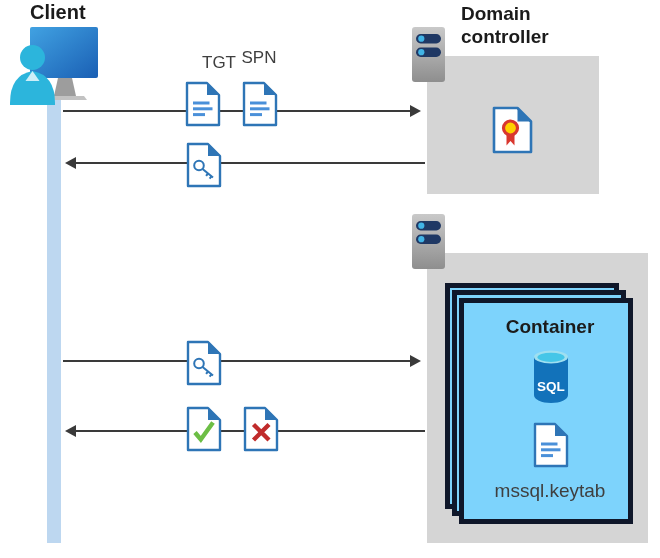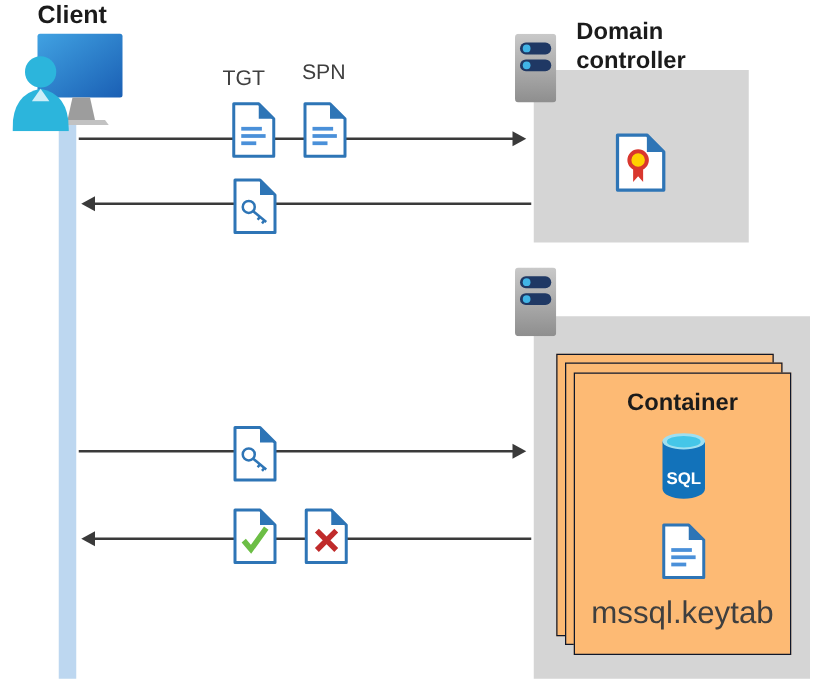--- a/index.html
+++ b/index.html
@@ -29,21 +29,21 @@
     border-left:11px solid var(--color-arrow,#3a3a3a);
   }
   .arrow-head-left{
     width:0;height:0;z-index:2;
     border-top:6px solid transparent;border-bottom:6px solid transparent;
     border-right:11px solid var(--color-arrow,#3a3a3a);
   }
   .icon{z-index:3;}
   .doc{z-index:4;}
   .card{
-    background:#fdba74;border:1px solid #0f172a;z-index:2;box-sizing:border-box;
+    background:#7dd3fc;border:5px solid #0f172a;z-index:2;box-sizing:border-box;
   }
   .center-text{text-align:center;}
 </style>
 </head>
 <body>
 
 <div id="stage">
 
   <div class="abs panel" style="left:427px;top:56px;width:172px;height:138px;"></div>
   <div class="abs panel" style="left:427px;top:253px;width:221px;height:290px;"></div>
@@ -71,21 +71,21 @@
       </linearGradient>
     </defs>
     <rect x="20" y="6" width="68" height="51" rx="2" fill="url(#gmon)"></rect>
     <path d="M48 57 L62 57 L66 75 L44 75 Z" fill="#9d9d9d"></path>
     <path d="M36 75 L74 75 L77 79 L33 79 Z" fill="#c2c2c2"></path>
     <path d="M0 82 Q0 54 22.5 50 Q45 54 45 82 L45 84 L0 84 Z" style="fill:var(--color-person-cyan,#2CB5DC)"></path>
     <path d="M22.5 50 L29.5 60 L15.5 60 Z" fill="#cdeef8"></path>
     <circle cx="22.5" cy="36.5" r="12.5" style="fill:var(--color-person-cyan,#2CB5DC)"></circle>
   </svg>
 
-  <div class="abs heading" style="left:461px;top:2px;width:110px;margin-top:12px;">Domain controller</div>
+  <div class="abs heading" style="left:461px;top:2px;width:110px;">Domain controller</div>
   <svg class="abs icon" style="left:412px;top:27px;" width="33" height="55" viewBox="0 0 33 55">
     <defs>
       <linearGradient id="gsrv1" x1="0" y1="0" x2="0" y2="1">
         <stop offset="0" stop-color="#C9C9C9"></stop>
           <stop offset="1" stop-color="#8E8E8E"></stop>
       </linearGradient>
     </defs>
     <rect x="0" y="0" width="33" height="55" rx="3" fill="url(#gsrv1)"></rect>
     <rect x="4" y="7" width="25" height="9.5" rx="4.7" style="fill:var(--color-server-navy,#1F3864)"></rect>
     <circle cx="9.3" cy="11.7" r="3.1" style="fill:var(--color-server-dot-cyan,#41B4E6)"></circle>
@@ -125,24 +125,24 @@
     </svg>
     <svg class="abs" style="left:69px;top:119px;" width="36" height="46" viewBox="0 0 36 46">
       <path d="M2 2 H22 L34 14 V44 H2 Z" style="fill:#fff;stroke:var(--color-doc-border-blue,#2E75B6);stroke-width:2.4;stroke-linejoin:round"></path>
       <path d="M22 2 V14 H34 Z" style="fill:var(--color-doc-border-blue,#2E75B6)"></path>
       <g style="fill:var(--color-doc-line-blue,#4A90D9)">
         <rect x="8" y="20.5" width="16.5" height="3"></rect>
         <rect x="8" y="26.3" width="19.5" height="3"></rect>
         <rect x="8" y="32.1" width="12" height="3"></rect>
       </g>
     </svg>
-    <div class="abs caption center-text" style="left:0;top:177px;width:172px;font-size:25px;">mssql.keytab</div>
+    <div class="abs caption center-text" style="left:0;top:177px;width:172px;font-size:19px;">mssql.keytab</div>
   </div>
 
-  <div class="abs caption center-text" style="left:176px;top:53px;width:38px;font-size:17px;">TGT</div>
+  <div class="abs caption center-text" style="left:200px;top:53px;width:38px;font-size:17px;">TGT</div>
   <div class="abs caption center-text" style="left:240px;top:48px;width:38px;font-size:17px;">SPN</div>
 
   <svg class="abs doc" style="left:185px;top:81px;" width="36" height="46" viewBox="0 0 36 46">
     <path d="M2 2 H22 L34 14 V44 H2 Z" style="fill:#fff;stroke:var(--color-doc-border-blue,#2E75B6);stroke-width:2.4;stroke-linejoin:round"></path>
     <path d="M22 2 V14 H34 Z" style="fill:var(--color-doc-border-blue,#2E75B6)"></path>
     <g style="fill:var(--color-doc-line-blue,#4A90D9)">
       <rect x="8" y="20.5" width="16.5" height="3"></rect>
       <rect x="8" y="26.3" width="19.5" height="3"></rect>
       <rect x="8" y="32.1" width="12" height="3"></rect>
     </g>

